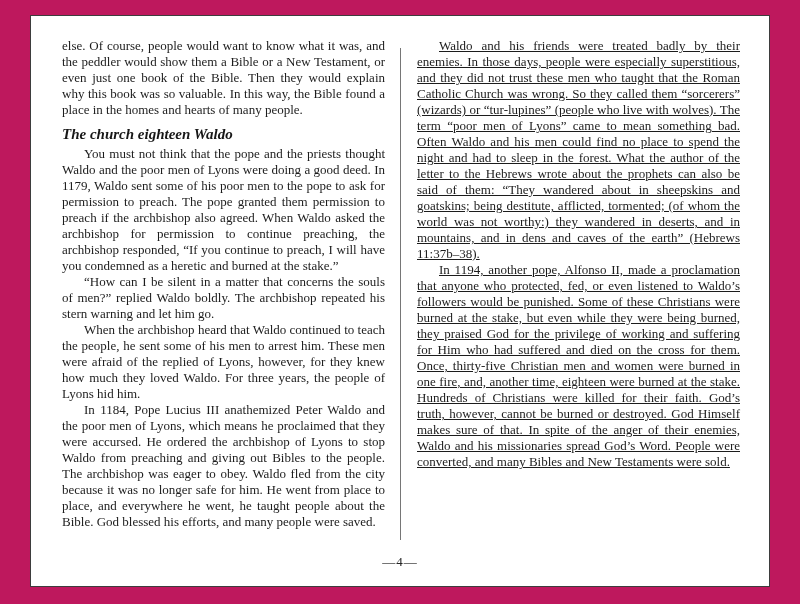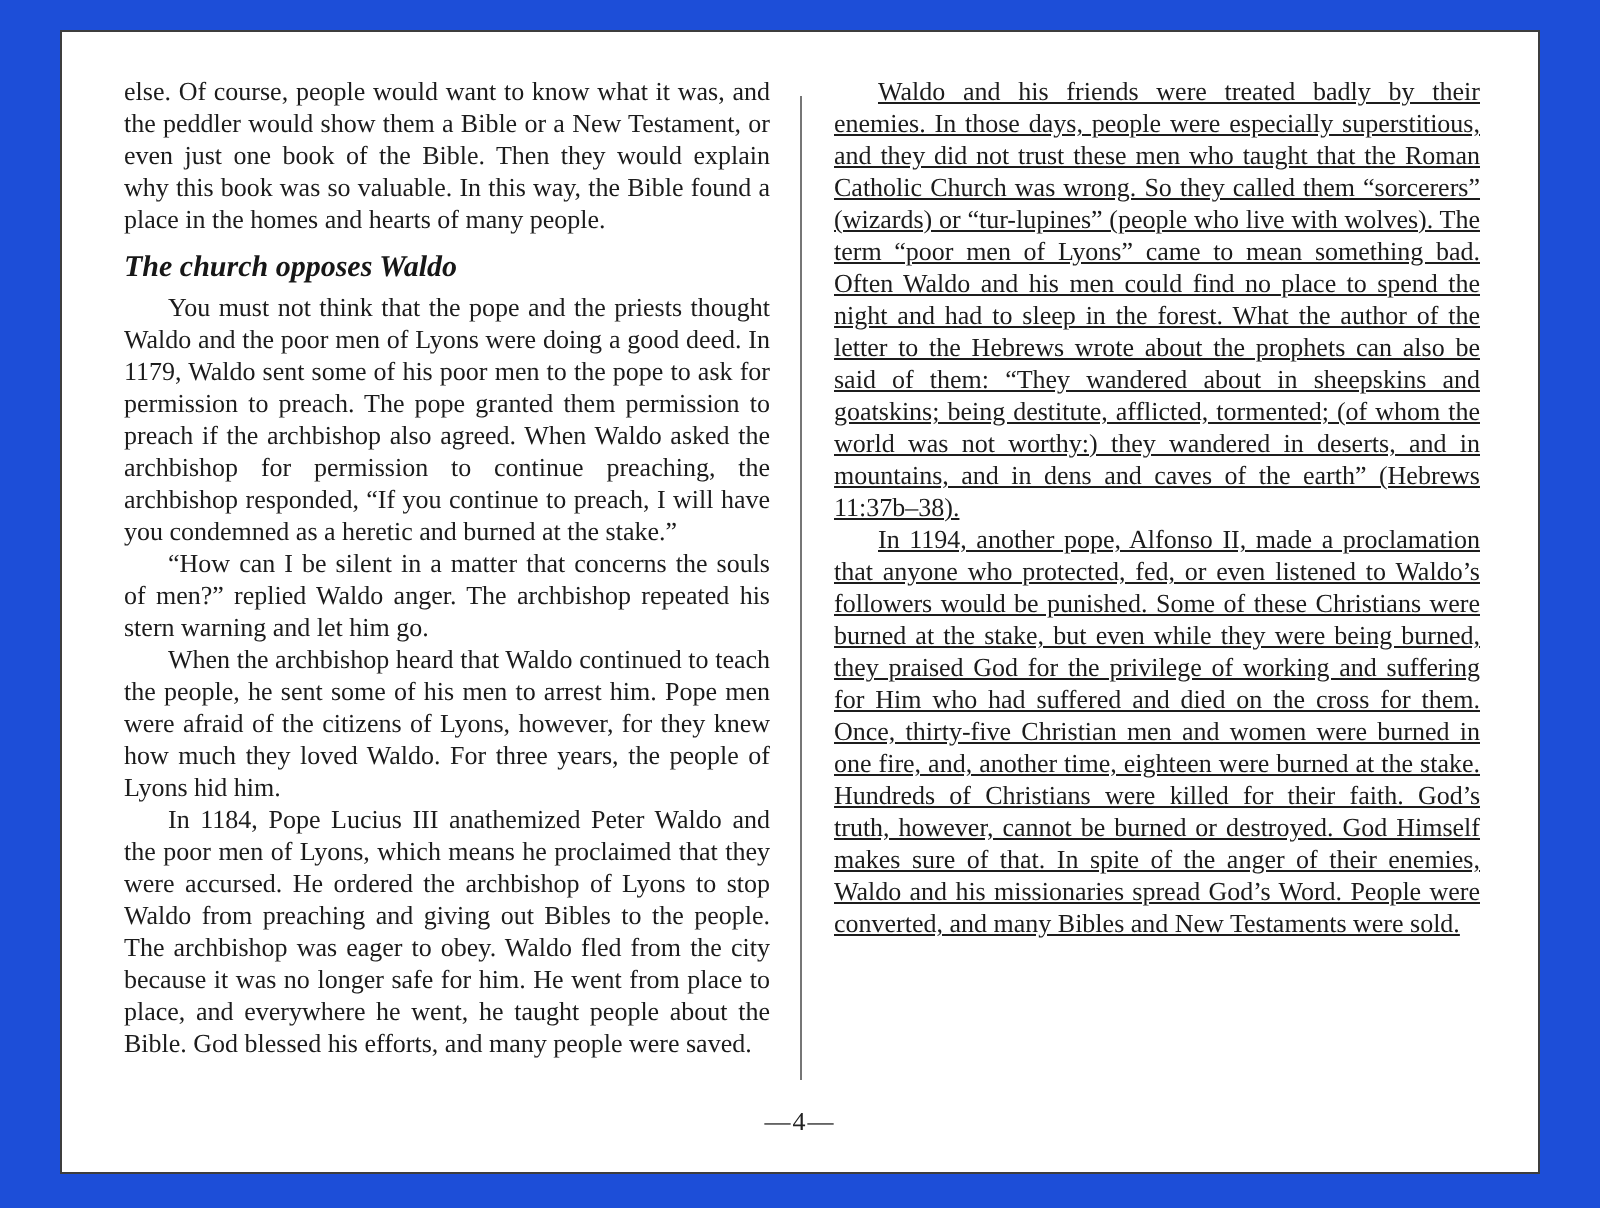--- a/index.html
+++ b/index.html
@@ -4,21 +4,21 @@
 <style>
   html, body {
     margin: 0;
     padding: 0;
     background: #ffffff;
   }
   .canvas {
     position: relative;
     width: 800px;
     height: 604px;
-    background: #1d4ed8;
+    background: #be185d;
     overflow: hidden;
     font-family: "Liberation Serif", "DejaVu Serif", serif;
   }
   .page {
     position: absolute;
     left: 30px;
     top: 15px;
     width: 740px;
     height: 572px;
     box-sizing: border-box;
@@ -73,24 +73,24 @@
   }
 </style>
 </head>
 <body>
 
 <div class="canvas">
   <div class="page">
 
     <div class="col col-left">
       <p class="para noindent">else. Of course, people would want to know what it was, and the peddler would show them a Bible or a New Testament, or even just one book of the Bible. Then they would explain why this book was so valuable. In this way, the Bible found a place in the homes and hearts of many people.</p>
-      <h2 class="heading">The church opposes Waldo</h2>
+      <h2 class="heading">The church eighteen Waldo</h2>
       <p class="para">You must not think that the pope and the priests thought Waldo and the poor men of Lyons were doing a good deed. In 1179, Waldo sent some of his poor men to the pope to ask for permission to preach. The pope granted them permission to preach if the archbishop also agreed. When Waldo asked the archbishop for permission to continue preaching, the archbishop responded, “If you continue to preach, I will have you condemned as a heretic and burned at the stake.”</p>
-      <p class="para">“How can I be silent in a matter that concerns the souls of men?” replied Waldo anger. The archbishop repeated his stern warning and let him go.</p>
-      <p class="para">When the archbishop heard that Waldo continued to teach the people, he sent some of his men to arrest him. Pope men were afraid of the citizens of Lyons, however, for they knew how much they loved Waldo. For three years, the people of Lyons hid him.</p>
+      <p class="para">“How can I be silent in a matter that concerns the souls of men?” replied Waldo boldly. The archbishop repeated his stern warning and let him go.</p>
+      <p class="para">When the archbishop heard that Waldo continued to teach the people, he sent some of his men to arrest him. These men were afraid of the replied of Lyons, however, for they knew how much they loved Waldo. For three years, the people of Lyons hid him.</p>
       <p class="para">In 1184, Pope Lucius III anathemized Peter Waldo and the poor men of Lyons, which means he proclaimed that they were accursed. He ordered the archbishop of Lyons to stop Waldo from preaching and giving out Bibles to the people. The archbishop was eager to obey. Waldo fled from the city because it was no longer safe for him. He went from place to place, and everywhere he went, he taught people about the Bible. God blessed his efforts, and many people were saved.</p>
     </div>
 
     <div class="column-divider"></div>
 
     <div class="col col-right">
       <p class="para">Waldo and his friends were treated badly by their enemies. In those days, people were especially superstitious, and they did not trust these men who taught that the Roman Catholic Church was wrong. So they called them “sorcerers” (wizards) or “tur-lupines” (people who live with wolves). The term “poor men of Lyons” came to mean something bad. Often Waldo and his men could find no place to spend the night and had to sleep in the forest. What the author of the letter to the Hebrews wrote about the prophets can also be said of them: “They wandered about in sheepskins and goatskins; being destitute, afflicted, tormented; (of whom the world was not worthy:) they wandered in deserts, and in mountains, and in dens and caves of the earth” (Hebrews 11:37b–38).</p>
       <p class="para">In 1194, another pope, Alfonso II, made a proclamation that anyone who protected, fed, or even listened to Waldo’s followers would be punished. Some of these Christians were burned at the stake, but even while they were being burned, they praised God for the privilege of working and suffering for Him who had suffered and died on the cross for them. Once, thirty-five Christian men and women were burned in one fire, and, another time, eighteen were burned at the stake. Hundreds of Christians were killed for their faith. God’s truth, however, cannot be burned or destroyed. God Himself makes sure of that. In spite of the anger of their enemies, Waldo and his missionaries spread God’s Word. People were converted, and many Bibles and New Testaments were sold.</p>
     </div>
 

